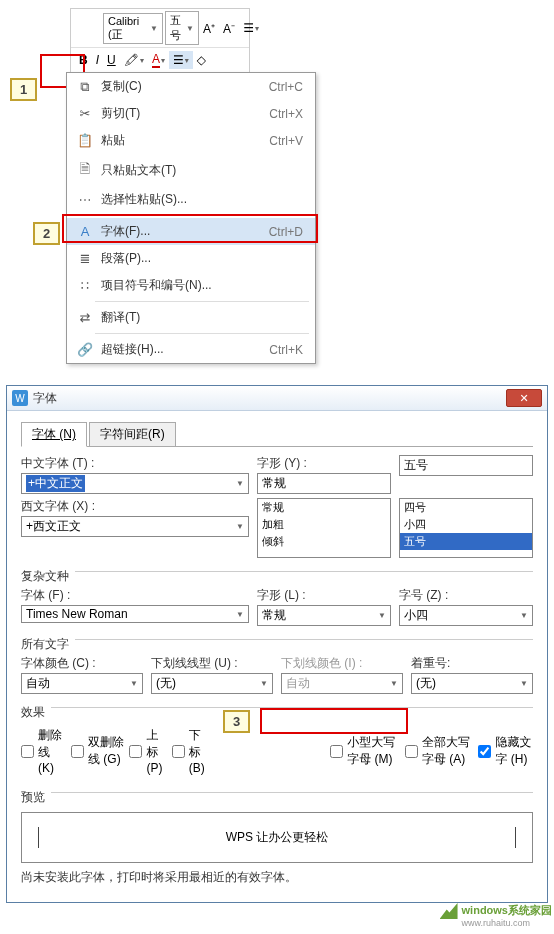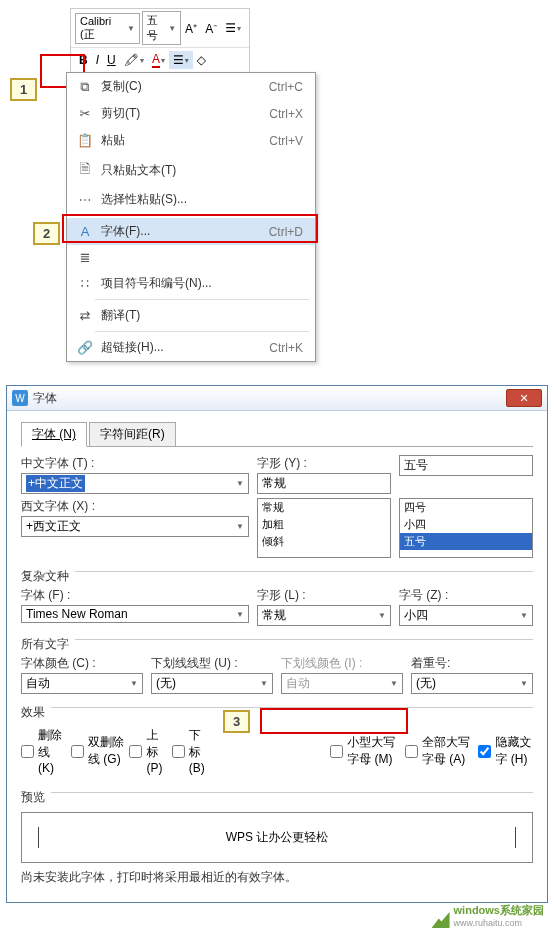--- a/index.html
+++ b/index.html
@@ -2,21 +2,21 @@
 <html><head>
 <meta charset="utf-8">
 <style>
 * { box-sizing: border-box; margin: 0; padding: 0; }
 body { font-family: "Microsoft YaHei", "SimSun", sans-serif; font-size: 12px; background: #fff; width: 554px; }
 
 
 .toolbar { border: 1px solid #ccc; margin: 8px 0 0 70px; width: 180px; }
 .tb-row { display: flex; align-items: center; padding: 2px 4px; }
 .tb-row + .tb-row { border-top: 1px solid #e0e0e0; }
-.font-name { border: 1px solid #aaa; padding: 1px 4px; font-size: 11px; min-width: 60px; display: flex; align-items: center; justify-content: space-between; }
+.font-name { border: 1px solid #aaa; padding: 1px 4px; font-size: 11px; min-width: 60px; display: flex; align-items: center; justify-content: space-between; margin-left: 28px; }
 .font-size { border: 1px solid #aaa; padding: 1px 4px; font-size: 11px; min-width: 34px; margin-left: 2px; display: flex; justify-content: space-between; align-items: center; }
 .tb-btn { padding: 2px 4px; cursor: pointer; font-size: 12px; display: inline-flex; align-items: center; }
 .tb-btn.bold { font-weight: bold; }
 .tb-btn.italic { font-style: italic; }
 .tb-btn.underline { text-decoration: underline; }
 .dd { font-size: 8px; color: #666; margin-left: 1px; }
 
 
 .marker { position: absolute; border: 2px solid #c0a030; background: #fffde0; padding: 2px 8px; font-weight: bold; font-size: 13px; color: #444; }
 .marker1 { top: 78px; left: 10px; }
@@ -70,21 +70,21 @@
 .chk-grid { display: flex; gap: 40px; margin-top: 4px; }
 .chk-col { display: flex; flex-direction: row; gap: 4px; }
 .chk { display: flex; align-items: center; gap: 4px; }
 .chk input { width: 13px; height: 13px; }
 
 
 .preview-box { border: 1px solid #888; padding: 14px 6px; margin: 4px 0; display: flex; }
 .preview-inner { flex: 1; border-left: 1px solid #444; border-right: 1px solid #444; text-align: center; padding: 2px; margin: 0 10px; }
 
 
-.watermark { position: absolute; bottom: 6px; right: 10px; font-size: 11px; color: #6aa038; display: flex; align-items: flex-end; gap: 4px; }
+.watermark { position: absolute; bottom: 6px; right: 2px; font-size: 11px; color: #6aa038; display: flex; align-items: flex-start; gap: 4px; }
 .wm-icon { width: 18px; height: 16px; background: #6aa038; clip-path: polygon(0 100%, 40% 40%, 55% 60%, 100% 0, 100% 100%); }
 </style>
 </head>
 <body>
 
 <div class="toolbar">
   <div class="tb-row">
     <div class="font-name">
       <span>Calibri (正</span>
         <span class="dd">▼</span>
@@ -139,20 +139,21 @@
     <span class="ctx-label">选择性粘贴(S)...</span>
   </div>
   <div class="ctx-sep"></div>
   <div class="ctx-item highlighted">
     <span class="ctx-icon" style="color:#3a7fc8">A</span>
     <span class="ctx-label">字体(F)...</span>
     <span class="ctx-shortcut">Ctrl+D</span>
   </div>
   <div class="ctx-item">
     <span class="ctx-icon">≣</span>
+    <span class="ctx-label">段落(P)...</span>
   </div>
   <div class="ctx-item">
     <span class="ctx-icon">∷</span>
     <span class="ctx-label">项目符号和编号(N)...</span>
   </div>
   <div class="ctx-sep"></div>
   <div class="ctx-item">
     <span class="ctx-icon">⇄</span>
     <span class="ctx-label">翻译(T)</span>
   </div>

